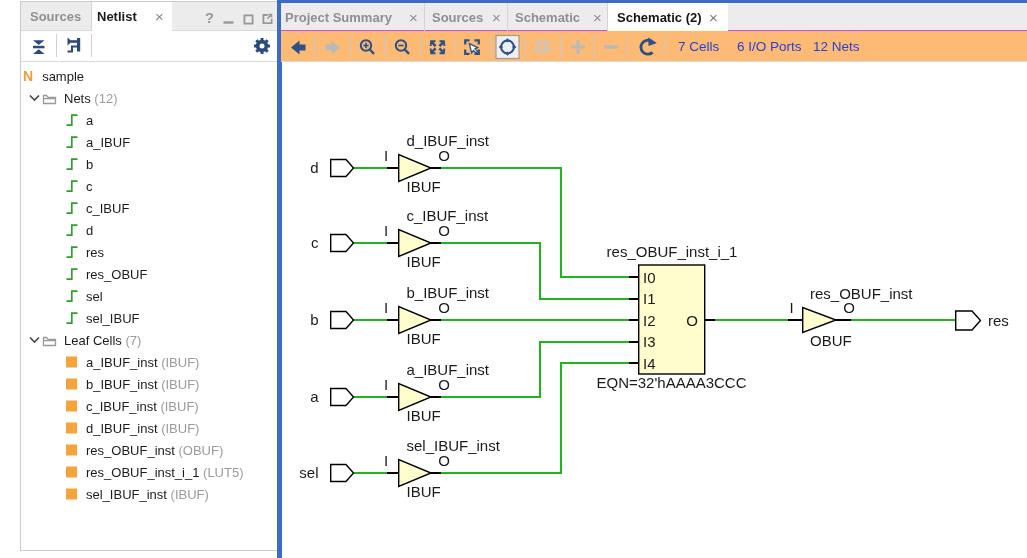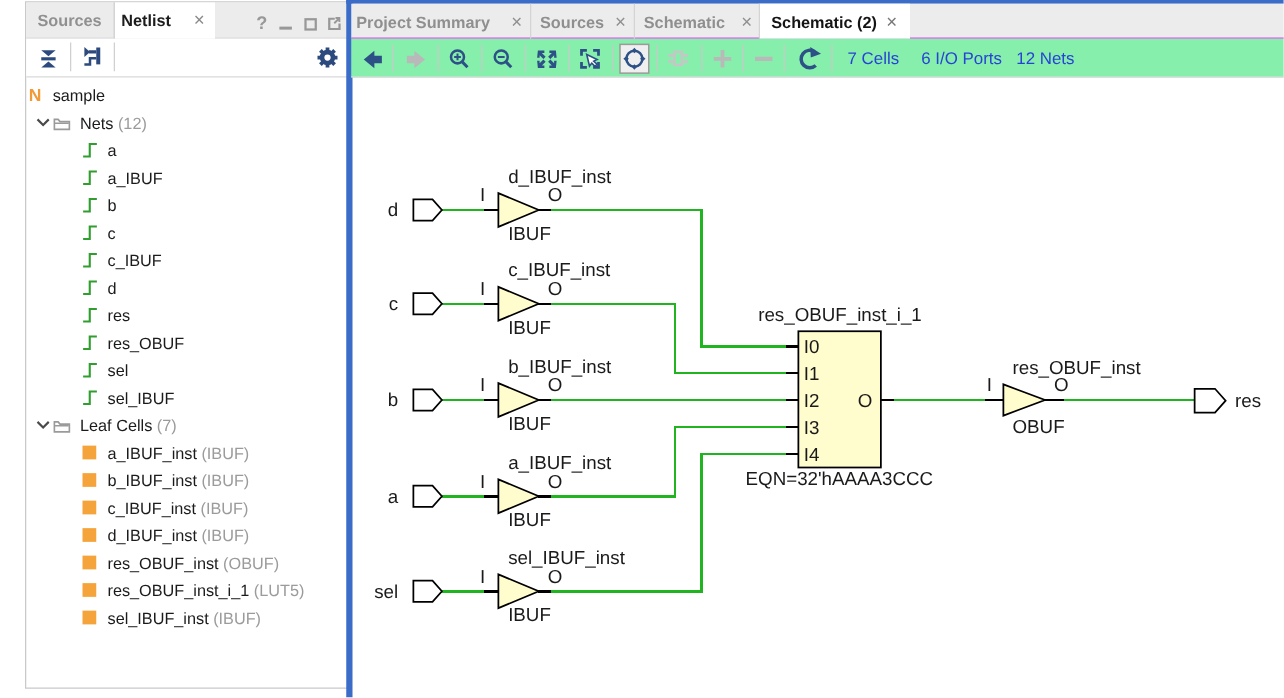--- a/index.html
+++ b/index.html
@@ -23,21 +23,21 @@
 #blueleft{left:277px;top:0;width:5px;height:558px;background:#3b6cc7}
 
 #rtabs{left:281px;top:3px;width:746px;height:28px;background:#ececec;border-bottom:1px solid #d946ef;font-size:13px;font-weight:bold}
 #rtabs .itx{position:absolute;top:7px;color:#8f8f8f}
 #rtabs .x{position:absolute;top:6px;font-size:15px;font-weight:normal;color:#8f8f8f}
 #rtabs .sep{position:absolute;top:0;width:1px;height:28px;background:#d4d4d4}
 #rtabs .atab{position:absolute;left:327px;top:0;width:120px;height:28px;background:#fff}
 #rtabs .atx{position:absolute;left:336px;top:7px;color:#141414}
 #rtabs .ax{position:absolute;left:428px;top:6px;font-size:15px;font-weight:normal;color:#777}
 
-#rtoolbar{left:281px;top:31px;width:746px;height:31px;background:#86efac;border-bottom:1px solid #d9d9d9}
+#rtoolbar{left:281px;top:31px;width:746px;height:31px;background:#fdba74;border-bottom:1px solid #d9d9d9}
 
 #schem{left:281px;top:62px}
 </style>
 </head>
 <body>
 
 <div class="abs" id="lpanel">
   <div id="ltabs">
     <span class="src">Sources</span>
     <div class="ntab"></div>

